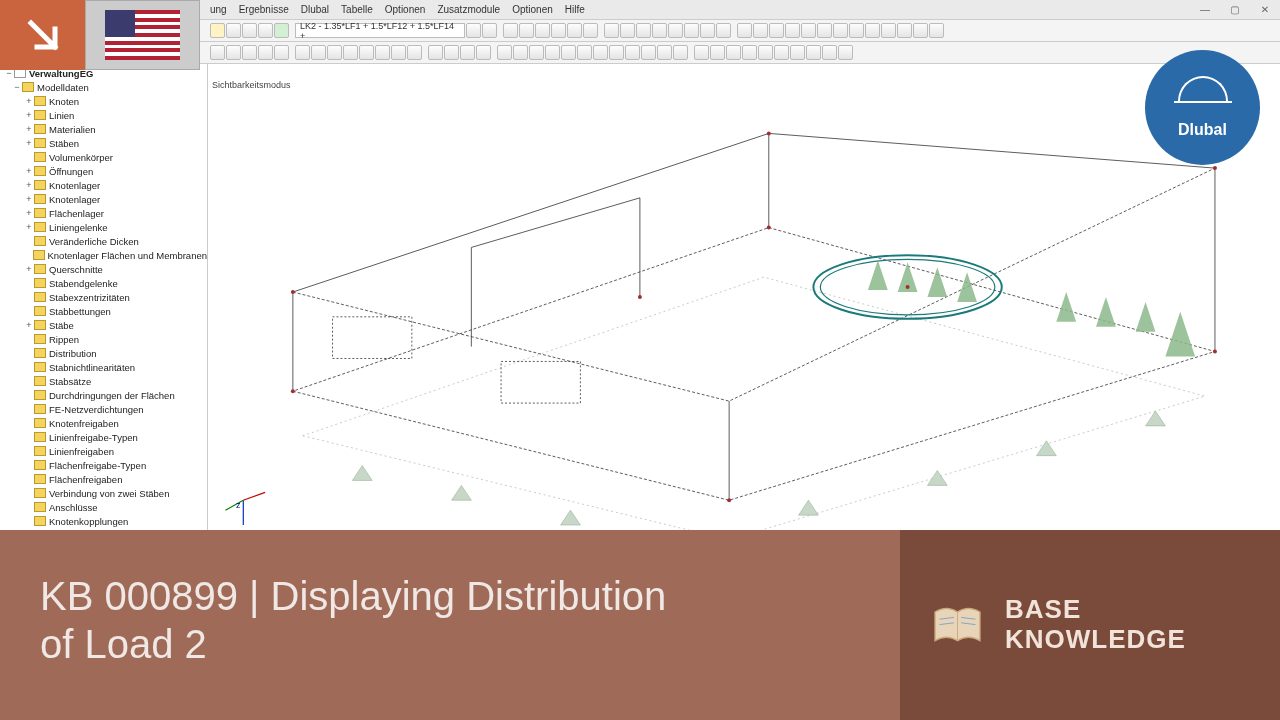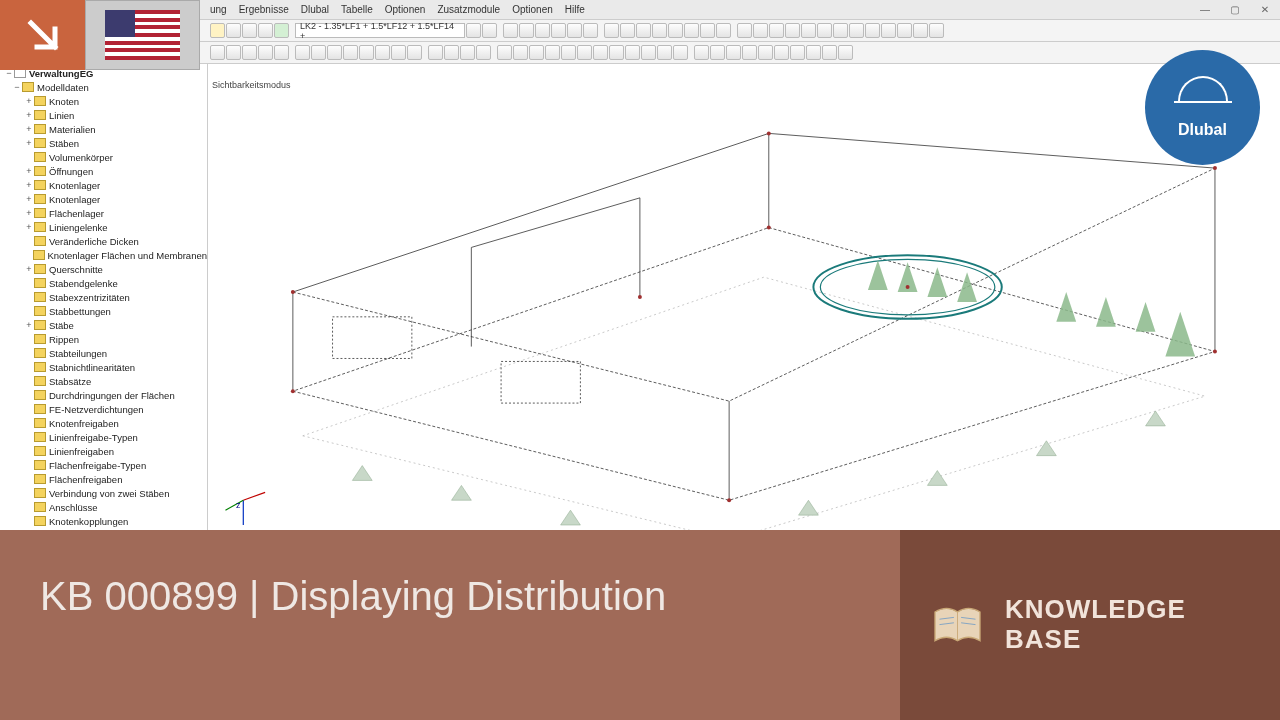--- a/index.html
+++ b/index.html
@@ -262,21 +262,21 @@
           <span>Stäbe</span>
         </div>
       <div class="row d2">
           <span class="exp"></span>
           <span class="ico"></span>
           <span>Rippen</span>
         </div>
       <div class="row d2">
           <span class="exp"></span>
           <span class="ico"></span>
-          <span>Stabteilungen</span>
+          <span>Distribution</span>
         </div>
       <div class="row d2">
           <span class="exp"></span>
           <span class="ico"></span>
           <span>Stabnichtlinearitäten</span>
         </div>
       <div class="row d2">
           <span class="exp"></span>
           <span class="ico"></span>
           <span>Stabsätze</span>
@@ -426,28 +426,29 @@
   </div>
 </div>
 <div class="logo-badge">
   <div class="bridge"></div>
   <div class="lt">Dlubal</div>
 </div>
 
 <div class="banner">
   <div class="banner-left">
     <div class="t">KB 000899 | Displaying Distribution</div>
+    <div class="t">of Load 2</div>
   </div>
   <div class="banner-right">
     <svg class="book-icon" viewBox="0 0 60 50">
       <path d="M5 10 Q18 2 30 10 Q42 2 55 10 L55 42 Q42 34 30 42 Q18 34 5 42 Z" fill="#e8d4b8" stroke="#c9a876" stroke-width="1.5"></path>
       <line x1="30" y1="10" x2="30" y2="42" stroke="#c9a876"></line>
       <line x1="10" y1="18" x2="26" y2="16" stroke="#7aa0c4"></line>
         <line x1="10" y1="24" x2="26" y2="22" stroke="#7aa0c4"></line>
       <line x1="34" y1="16" x2="50" y2="18" stroke="#7aa0c4"></line>
         <line x1="34" y1="22" x2="50" y2="24" stroke="#7aa0c4"></line>
     </svg>
     <div>
+      <div class="kb">BASE</div>
       <div class="kb">KNOWLEDGE</div>
-      <div class="kb">BASE</div>
     </div>
   </div>
 </div>
 
 </body></html>

